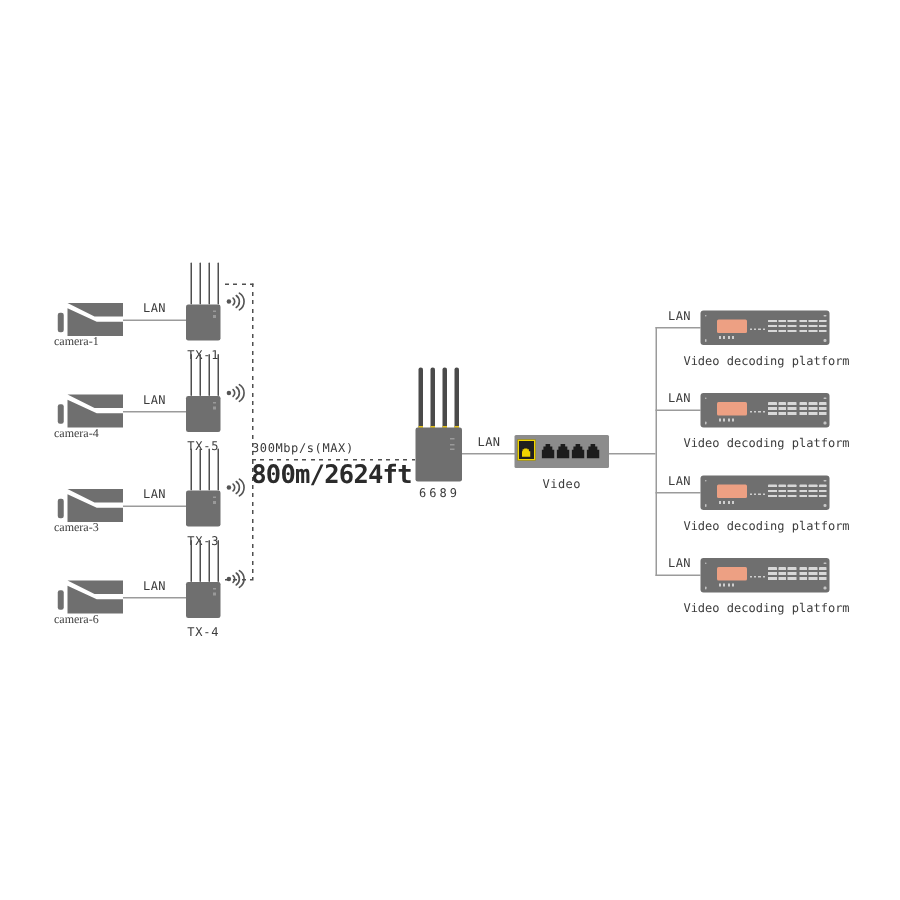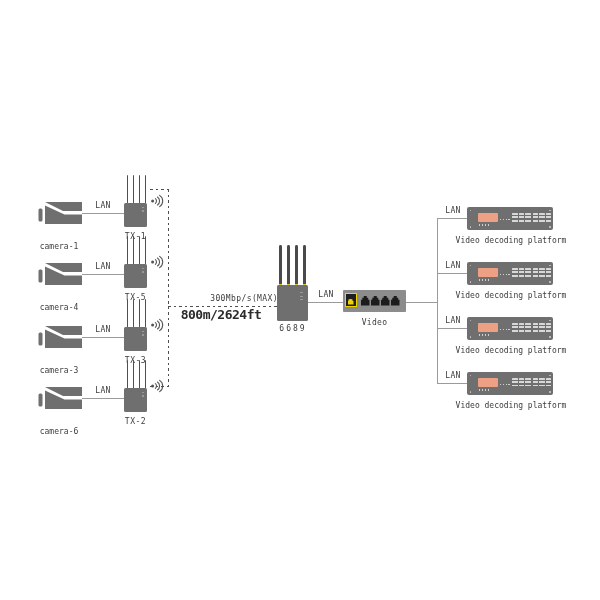--- a/index.html
+++ b/index.html
@@ -8,21 +8,21 @@
   .lbl{position:absolute;font-size:8px;letter-spacing:0.3px;color:#3c3c3c;text-align:center;white-space:nowrap;}
   .line{position:absolute;height:1px;background:#9b9b9b;}
   .vline{position:absolute;width:1px;background:#9b9b9b;}
   .dash-h{position:absolute;height:1.3px;background-image:repeating-linear-gradient(90deg,#4f4f4f 0 2.6px,transparent 2.6px 5.6px);}
   .dash-v{position:absolute;width:1.3px;background-image:repeating-linear-gradient(180deg,#4f4f4f 0 2.6px,transparent 2.6px 5.6px);}
 
   
   .cam-row{position:absolute;left:38px;width:170px;height:92px;}
   .cam-row.r0{top:168px}.cam-row.r1{top:229px}.cam-row.r2{top:292px}.cam-row.r3{top:353px}
   .cam-icon{position:absolute;left:0;top:33px;width:45px;height:25px;}
-  .cam-label{position:absolute;left:-2px;top:74px;width:46px;font-size:8px;text-align:center;white-space:nowrap;}
+  .cam-label{position:absolute;left:-2px;top:55px;width:46px;font-size:8px;text-align:left;white-space:nowrap;font-family:Liberation Serif, serif;}
   .lan-line{left:44px;top:45px;width:42px;}
   .lan-label{left:44px;top:33px;width:42px;}
   .tx-ant{position:absolute;left:86px;top:7px;width:23px;height:28px;}
   .tx-ant i{position:absolute;top:0;width:1.6px;height:28px;background:#4f4f4f;border-radius:1px;}
   .tx-ant i:nth-child(1){left:2.5px}.tx-ant i:nth-child(2){left:8.5px}
   .tx-ant i:nth-child(3){left:14.5px}.tx-ant i:nth-child(4){left:20.5px}
   .tx-box{position:absolute;left:86px;top:35px;width:23px;height:24px;background:#6f6f6f;border-radius:1.5px;}
   .tx-box i{position:absolute;right:3px;width:2px;height:1.5px;background:#999;}
   .tx-box i:nth-child(1){top:3.5px}.tx-box i:nth-child(2){top:7px}
   .wifi{position:absolute;left:112px;top:25px;width:16px;height:16px;}
@@ -35,22 +35,22 @@
   .rx-ant b:nth-child(3){left:18px}.rx-ant b:nth-child(4){left:26px}
   .rx-ant s{position:absolute;bottom:0;width:2.8px;height:2px;background:#e5c31c;}
   .rx-ant s:nth-child(5){left:2px}.rx-ant s:nth-child(6){left:10px}
   .rx-ant s:nth-child(7){left:18px}.rx-ant s:nth-child(8){left:26px}
   .rx-box{position:absolute;left:277px;top:285px;width:31px;height:36px;background:#6f6f6f;border-radius:1.5px;}
   .rx-box i{position:absolute;right:5px;width:3px;height:1.2px;background:#9a9a9a;}
   .rx-box i:nth-child(1){top:7px}.rx-box i:nth-child(2){top:10.5px}.rx-box i:nth-child(3){top:14px}
   .rx-label{left:263px;top:324px;width:60px;letter-spacing:2px;}
 
   
-  .bw-label{left:168px;top:294px;width:110px;font-size:8px;letter-spacing:0.4px;text-align:right;position:absolute;white-space:nowrap;color:#3c3c3c;}
-  .dist-label{left:163px;top:307px;width:116px;font-size:13px;font-weight:bold;letter-spacing:-0.5px;text-align:center;position:absolute;white-space:nowrap;color:#2b2b2b;}
+  .bw-label{left:168px;top:294px;width:110px;font-size:8px;letter-spacing:0.4px;text-align:left;position:absolute;white-space:nowrap;color:#3c3c3c;}
+  .dist-label{left:163px;top:307px;width:116px;font-size:17px;font-weight:bold;letter-spacing:-0.5px;text-align:center;position:absolute;white-space:nowrap;color:#2b2b2b;}
 
   
   .sw-box{position:absolute;left:343px;top:290px;width:63px;height:22px;background:#8c8c8c;border-radius:1px;}
   .port-y{position:absolute;left:2px;top:2.5px;width:12px;height:14px;background:#1f1f1f;border:1.5px solid #f0d400;box-sizing:border-box;}
   .port-y i{position:absolute;left:1.5px;bottom:1px;width:6px;height:6px;background:#f0d400;
     clip-path:polygon(0 100%,0 40%,15% 40%,15% 18%,32% 18%,32% 0,68% 0,68% 18%,85% 18%,85% 40%,100% 40%,100% 100%);}
   .plug{position:absolute;top:6px;width:8.5px;height:9.5px;background:#1c1c1c;
     clip-path:polygon(0 100%,0 40%,15% 40%,15% 18%,32% 18%,32% 0,68% 0,68% 18%,85% 18%,85% 40%,100% 40%,100% 100%);}
   .plug.p1{left:18px}.plug.p2{left:28px}.plug.p3{left:38px}.plug.p4{left:48px}
   .sw-label{left:343px;top:318px;width:63px;}
@@ -181,21 +181,21 @@
     <div class="tx-box">
         <i></i>
         <i></i>
       </div>
     <svg class="wifi" viewBox="0 0 16 16">
       <circle cx="2.6" cy="8" r="1.5" fill="#555"></circle>
       <path d="M5.4 5.7 A3 3 0 0 1 5.4 10.3" stroke="#555" fill="none" stroke-width="1.1" stroke-linecap="round"></path>
       <path d="M7.5 4 A4.9 4.9 0 0 1 7.5 12" stroke="#555" fill="none" stroke-width="1.1" stroke-linecap="round"></path>
       <path d="M9.6 2.4 A6.6 6.6 0 0 1 9.6 13.6" stroke="#555" fill="none" stroke-width="1.1" stroke-linecap="round"></path>
     </svg>
-    <div class="tx-label">TX-2</div>
+    <div class="tx-label">TX-4</div>
   </div>
 
   <div class="dash-h" style="left:150px;top:188.5px;width:19px;"></div>
   <div class="dash-v" style="left:168px;top:189px;height:197px;"></div>
   <div class="dash-h" style="left:150px;top:385.5px;width:19px;"></div>
   <div class="dash-h" style="left:168px;top:305.5px;width:109px;"></div>
   <div class="bw-label">300Mbp/s(MAX)</div>
   <div class="dist-label">800m/2624ft</div>
 
   <div class="rx-ant">

